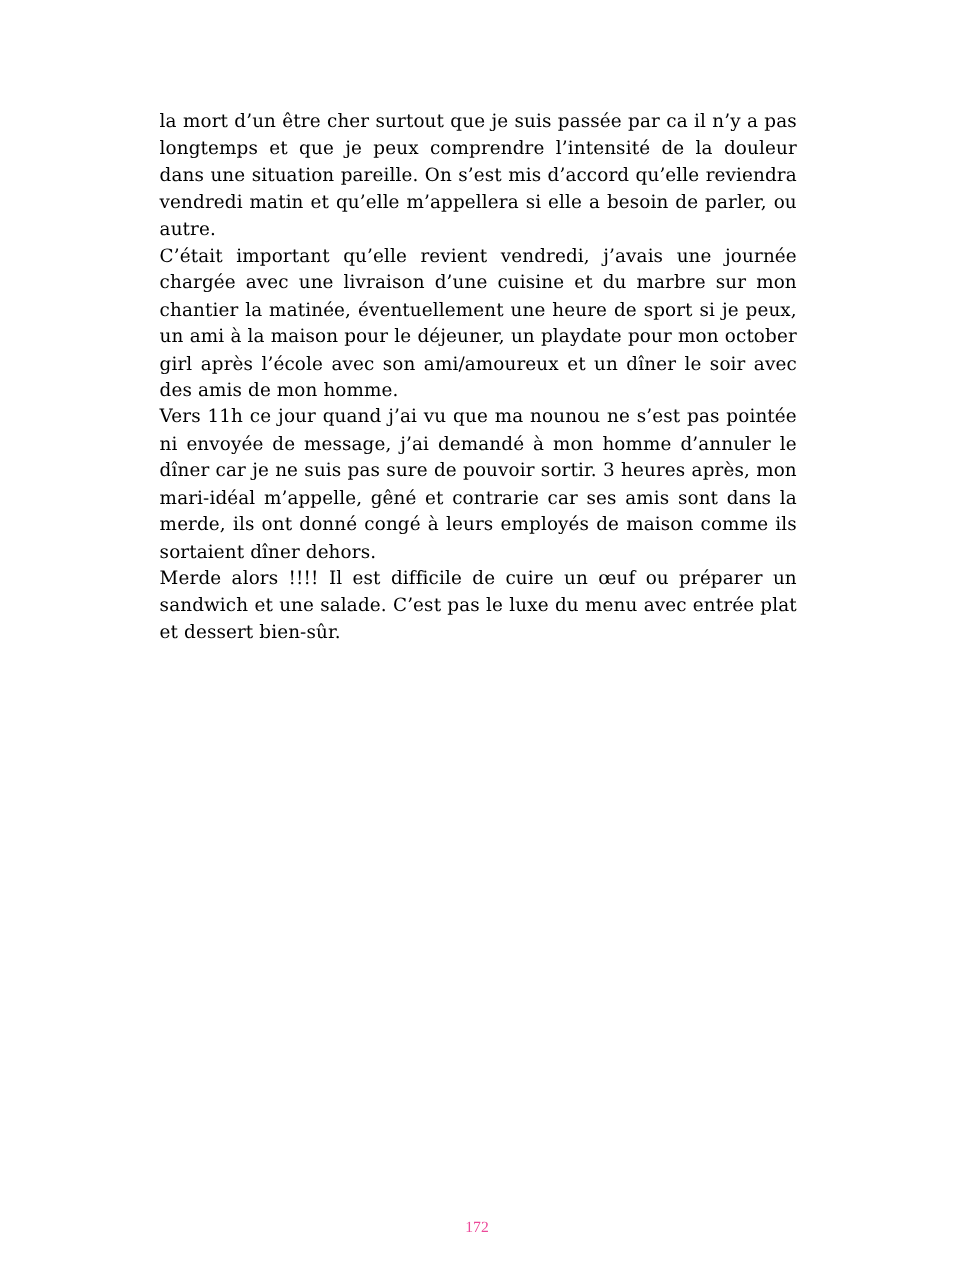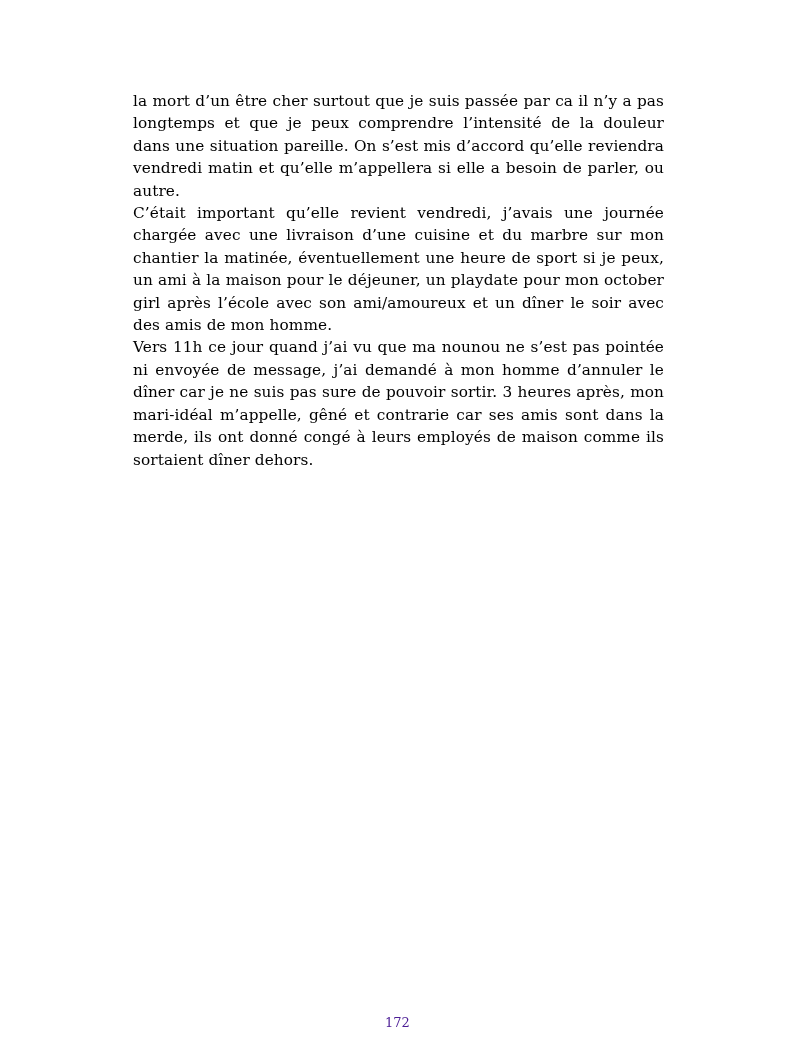--- a/index.html
+++ b/index.html
@@ -32,26 +32,28 @@
     padding: 0;
   }
   .page-number {
     position: absolute;
     left: 0;
     right: 0;
     top: 1015px;
     text-align: center;
     font-size: 13px;
     line-height: 16px;
-    color: #4c1d95;
+    color: #ec4899;
+    font-family: Liberation Serif, serif;
   }
 </style>
 </head>
 <body>
 
 <div class="page">
   <div class="text-block">
     <p>la mort d’un être cher surtout que je suis passée par ca il n’y a pas longtemps et que je peux comprendre l’intensité de la douleur dans une situation pareille. On s’est mis d’accord qu’elle reviendra vendredi matin et qu’elle m’appellera si elle a besoin de parler, ou autre.</p>
     <p>C’était important qu’elle revient vendredi, j’avais une journée chargée avec une livraison d’une cuisine et du marbre sur mon chantier la matinée, éventuellement une heure de sport si je peux, un ami à la maison pour le déjeuner, un playdate pour mon october girl après l’école avec son ami/amoureux et un dîner le soir avec des amis de mon homme.</p>
     <p>Vers 11h ce jour quand j’ai vu que ma nounou ne s’est pas pointée ni envoyée de message, j’ai demandé à mon homme d’annuler le dîner car je ne suis pas sure de pouvoir sortir. 3 heures après, mon mari-idéal m’appelle, gêné et contrarie car ses amis sont dans la merde, ils ont donné congé à leurs employés de maison comme ils sortaient dîner dehors.</p>
+    <p>Merde alors !!!! Il est difficile de cuire un œuf ou préparer un sandwich et une salade. C’est pas le luxe du menu avec entrée plat et dessert bien-sûr.</p>
   </div>
   <div class="page-number">172</div>
 </div>
 
 </body></html>

